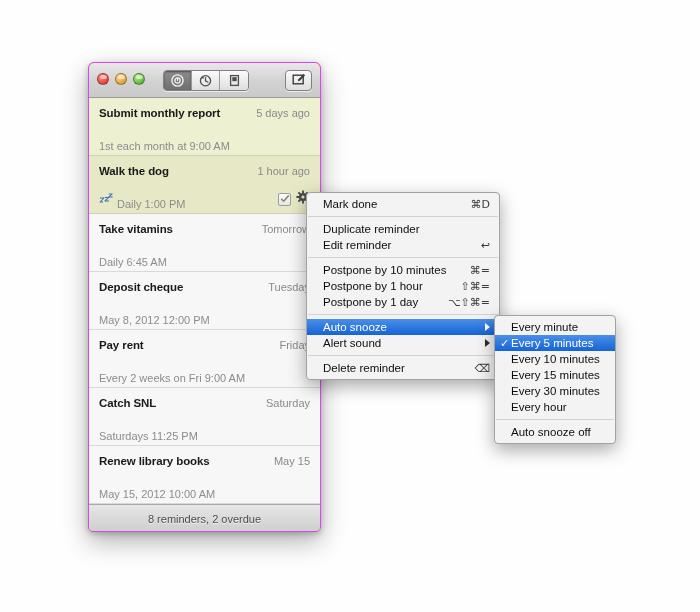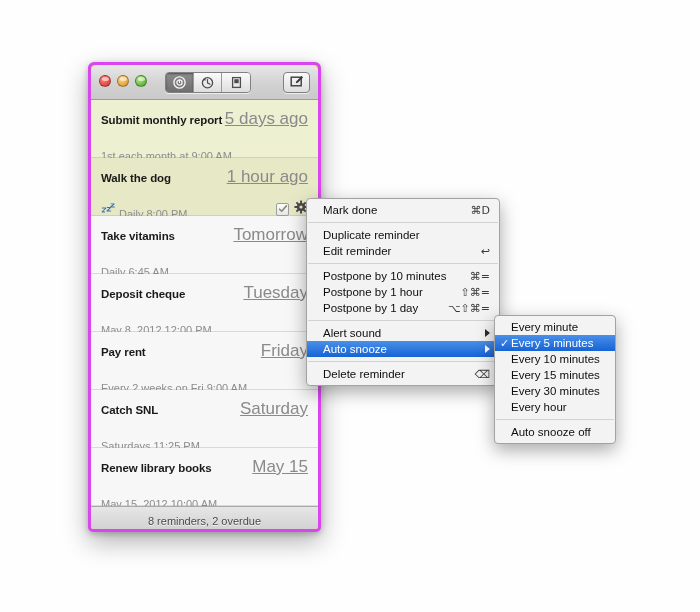--- a/index.html
+++ b/index.html
@@ -23,21 +23,21 @@
   
   .window {
     position: absolute;
     left: 88px;
     top: 62px;
     width: 233px;
     height: 470px;
     border-radius: 6px 6px 5px 5px;
     box-shadow: 0 10px 26px rgba(0,0,0,0.30), 0 2px 6px rgba(0,0,0,0.22);
     background: #eab308;
-    border: 3px solid #d946ef;
+    border: 1px solid #d946ef;
     box-sizing: border-box;
     overflow: hidden;
     text-align: right;
   }
 
   .titlebar {
     position: relative;
     height: 34px;
     background: linear-gradient(to bottom, #e8e8e8 0%, #d3d3d3 52%, #c9c9c9 100%);
     border-bottom: 1px solid #9b9b9b;
@@ -140,24 +140,23 @@
     justify-content: space-between;
     padding-top: 9px;
   }
   .r-title {
     font-size: 11.5px;
     font-weight: bold;
     color: #1a1a1a;
     letter-spacing: -0.1px;
   }
   .r-when {
-    font-size: 17px;
+    font-size: 11px;
     color: #8a8a8a;
     white-space: nowrap;
-    text-decoration: underline;
   }
   .r-bottom {
     display: flex;
     align-items: center;
     padding-top: 11px;
     gap: 4px;
   }
   .r-sub {
     font-size: 11px;
     color: #8c8c8c;
@@ -191,21 +190,21 @@
     justify-content: center;
     font-size: 11px;
     color: #4a4a4a;
     text-shadow: 0 1px 0 rgba(255,255,255,0.75);
   }
 
   
   .menu {
     position: absolute;
     left: 306px;
-    top: 198px;
+    top: 192px;
     width: 194px;
     background: #f3f3f3;
     border: 1px solid #a2a2a2;
     border-radius: 4px;
     box-shadow: 0 6px 18px rgba(0,0,0,0.34);
     padding: 3px 0;
     box-sizing: border-box;
     font-size: 11.5px;
     color: #0e0e0e;
   }
@@ -330,21 +329,21 @@
           <div class="r-top">
             <div class="r-title">Walk the dog</div>
             <div class="r-when">1 hour ago</div>
           </div>
           <div class="r-bottom">
             <span class="snooze-icon"><svg width="14" height="11" viewBox="0 0 14 11">
                 <path d="M0.8 8.4h3.2v1.1H0.8z M0.8 8.4 L4.0 5.6 H0.9 V4.6 H5.2 v1.0 L2.1 8.4 Z" fill="#3a6fb0"></path>
                 <path d="M5.9 4.0 h4.0 v1.0 L7.2 7.4 h2.9 v1.0 H5.6 v-1.0 L8.4 5.0 H5.9 Z" fill="#3a6fb0"></path>
                 <path d="M9.6 0.4 h4.0 v0.9 L11.0 3.6 h2.7 v0.9 H9.3 v-0.9 L12.0 1.3 H9.6 Z" fill="#3a6fb0"></path>
               </svg></span>
-            <div class="r-sub">Daily 8:00 PM</div>
+            <div class="r-sub">Daily 1:00 PM</div>
             <div class="row-right">
               <div class="checkbox">
                 <svg width="10" height="10" viewBox="0 0 10 10">
                   <path d="M1.6 5.2 L3.7 7.3 L8.4 1.9" fill="none" stroke="#8a8a72" stroke-width="1.6" stroke-linecap="round" stroke-linejoin="round"></path>
                 </svg>
               </div>
               <span class="gear"><svg width="14" height="14" viewBox="0 0 14 14">
                   <g fill="#4b4b4b">
                     <rect x="6.1" y="0.4" width="1.9" height="13.2" rx="0.4"></rect>
                     <rect x="0.4" y="6.1" width="13.2" height="1.9" rx="0.4"></rect>
@@ -429,28 +428,28 @@
       </div>
       <div class="mi">
         <span class="label">Postpone by 1 hour</span>
         <span class="shortcut kbd">⇧⌘=</span>
       </div>
       <div class="mi">
         <span class="label">Postpone by 1 day</span>
         <span class="shortcut kbd">⌥⇧⌘=</span>
       </div>
       <div class="sep"></div>
-      <div class="mi">
-        <span class="label">Alert sound</span>
-        <span class="arrow"></span>
-      </div>
       <div class="mi hl">
         <span class="label">Auto snooze</span>
         <span class="arrow"></span>
       </div>
+      <div class="mi">
+        <span class="label">Alert sound</span>
+        <span class="arrow"></span>
+      </div>
       <div class="sep"></div>
       <div class="mi">
         <span class="label">Delete reminder</span>
         <span class="shortcut kbd">⌫</span>
       </div>
     </div>
 
   <div class="submenu">
       <div class="mi">
         <span class="label">Every minute</span>

